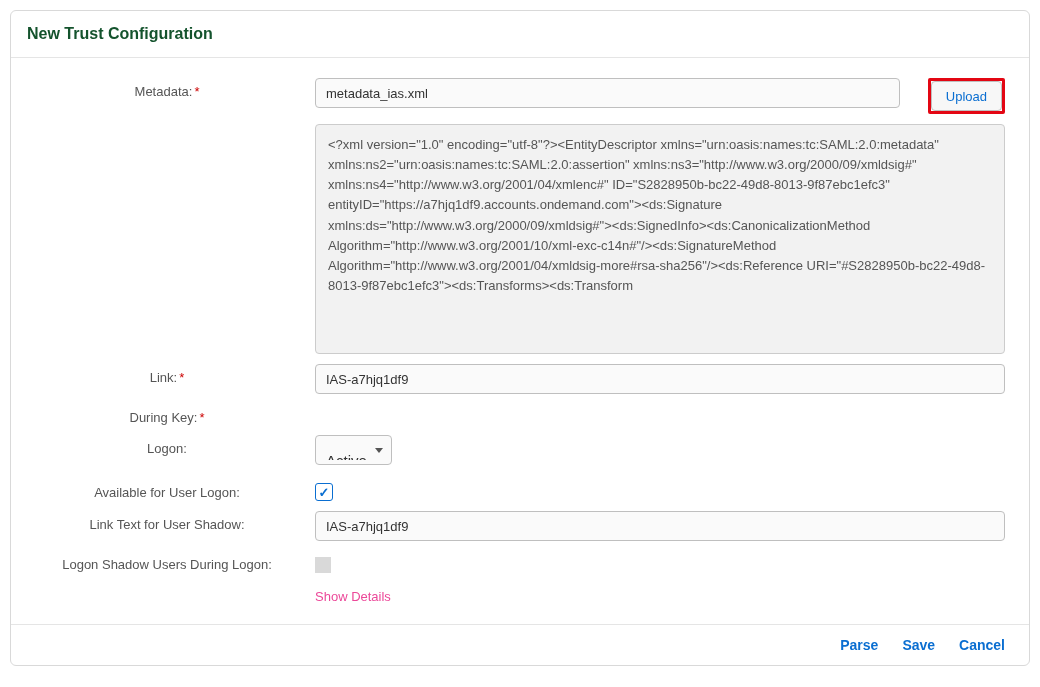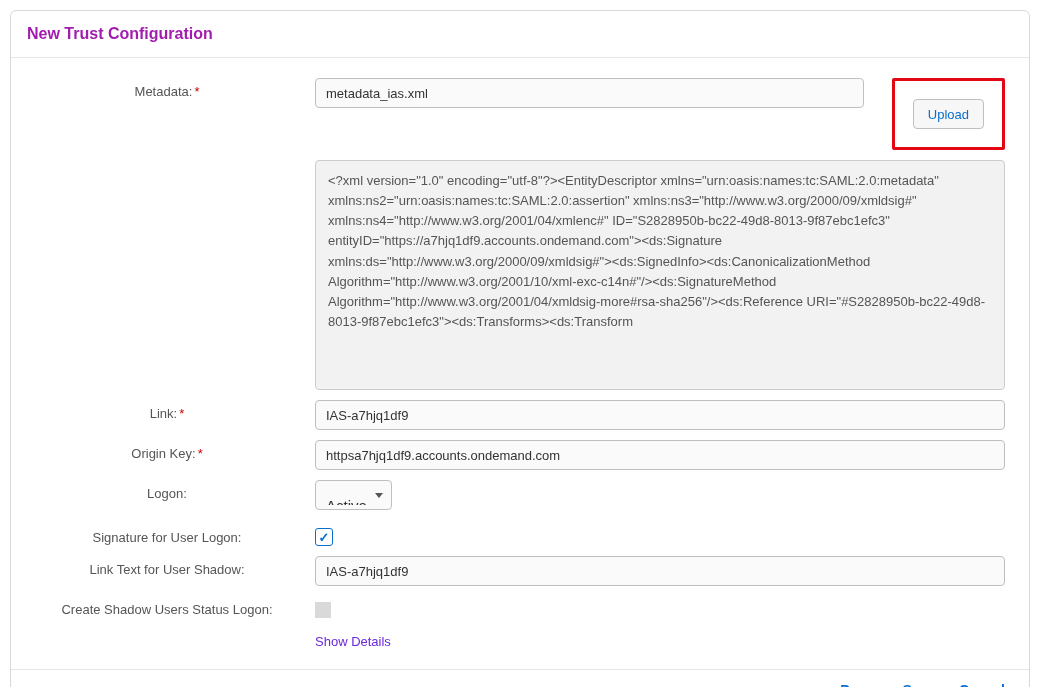--- a/index.html
+++ b/index.html
@@ -21,21 +21,21 @@
       padding: 0;
       position: relative;
     }
     .header {
       padding: 14px 16px;
       border-bottom: 1px solid #e5e5e5;
     }
     .header h2 {
       font-size: 16px;
       font-weight: 600;
-      color: #a21caf;
+      color: #14532d;
     }
     .form-body {
       padding: 20px 24px 10px 24px;
     }
     .form-row {
       display: flex;
       align-items: flex-start;
       margin-bottom: 10px;
     }
     .form-label {
@@ -74,21 +74,21 @@
       border-radius: 4px;
       background: #f7f7f7;
       color: #0a6ed1;
       font-size: 13px;
       cursor: pointer;
       font-family: inherit;
     }
     .highlight-red {
       border: 3px solid #e30613;
       border-radius: 2px;
-      padding: 18px;
+      padding: 0;
       display: inline-block;
     }
     .highlight-red .btn-upload {
       margin: 0;
     }
     .textarea-xml {
       width: 100%;
       height: 230px;
       padding: 10px 12px;
       border: 1px solid #ccc;
@@ -146,21 +146,21 @@
       font-weight: bold;
     }
     .checkbox-gray {
       width: 16px;
       height: 16px;
       background: #d9d9d9;
       display: inline-block;
       margin-top: 6px;
     }
     .link-show-details {
-      color: #6d28d9;
+      color: #ec4899;
       font-size: 13px;
       cursor: pointer;
       padding-top: 6px;
       display: inline-block;
     }
     .footer {
       border-top: 1px solid #e5e5e5;
       padding: 12px 24px;
       display: flex;
       justify-content: flex-end;
@@ -217,54 +217,51 @@
         <span>Link:</span><span class="required">*</span>
       </div>
       <div class="form-control">
         <input class="input-text" type="text" value="IAS-a7hjq1df9" style="">
       </div>
     </div>
 
 
     <div class="form-row">
       <div class="form-label">
-        <span>Origin Key:</span><span class="required">*</span>
-      </div>
-      <div class="form-control">
-        <input class="input-text" type="text" value="httpsa7hjq1df9.accounts.ondemand.com" style="">
+        <span>During Key:</span><span class="required">*</span>
       </div>
     </div>
 
     <div class="form-row">
       <div class="form-label">Logon:</div>
       <div class="form-control">
         <span class="select-wrap">
           <select class="select-status">
             <option>Active</option>
           </select>
         </span>
       </div>
     </div>
 
     <div class="form-row">
-      <div class="form-label">Signature for User Logon:</div>
+      <div class="form-label">Available for User Logon:</div>
       <div class="form-control">
         <span class="checkbox checked"></span>
       </div>
     </div>
 
     <div class="form-row">
       <div class="form-label">Link Text for User Shadow:</div>
       <div class="form-control">
         <input class="input-text" type="text" value="IAS-a7hjq1df9" style="">
       </div>
     </div>
 
     <div class="form-row">
-      <div class="form-label">Create Shadow Users Status Logon:</div>
+      <div class="form-label">Logon Shadow Users During Logon:</div>
       <div class="form-control">
         <span class="checkbox-gray"></span>
       </div>
     </div>
 
     <div class="form-row">
       <div class="form-label"></div>
       <div class="form-control">
         <span class="link-show-details">Show Details</span>
       </div>

